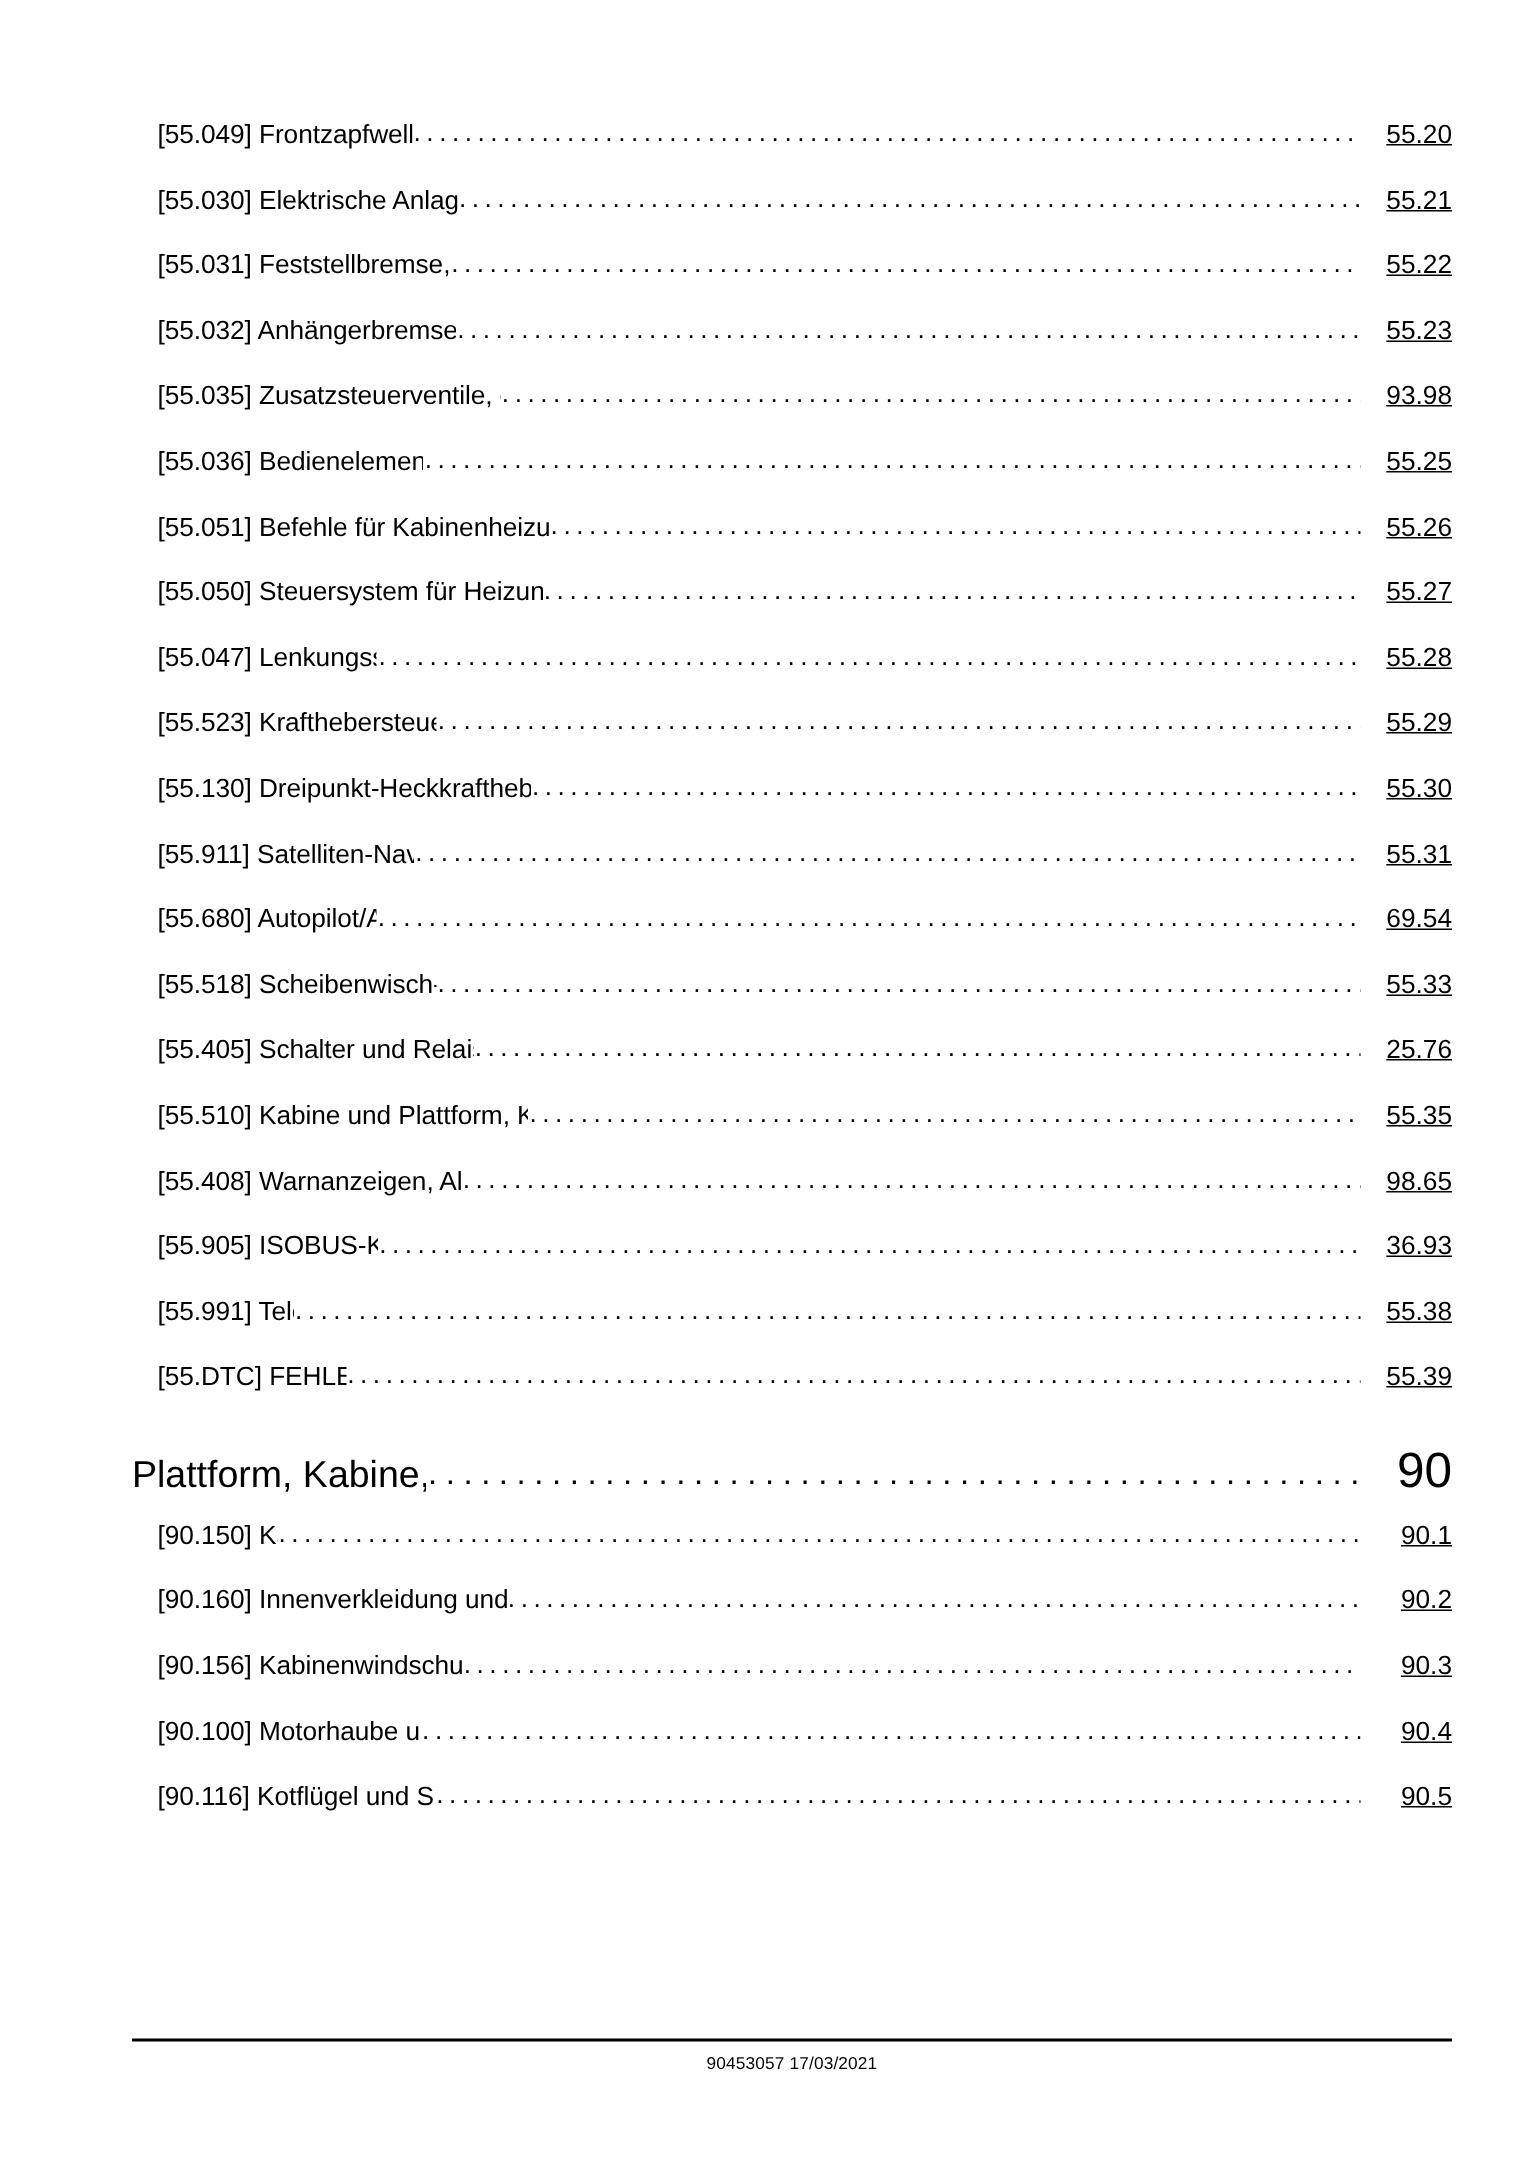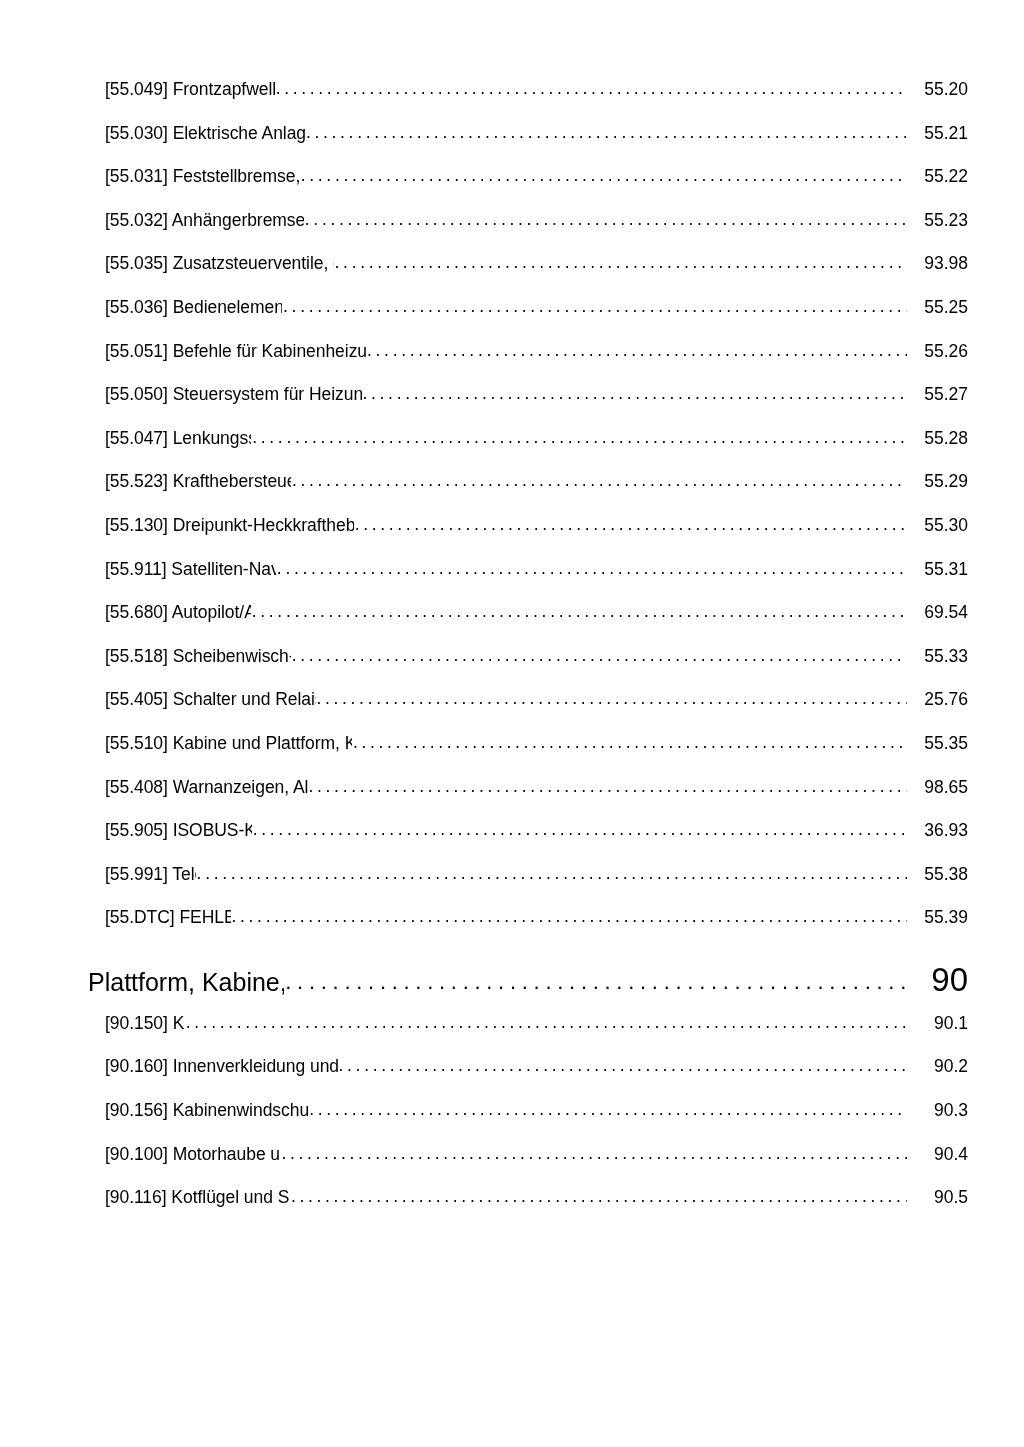--- a/index.html
+++ b/index.html
@@ -61,21 +61,21 @@
   }
 
   
   .entry {
     height: 43.6px;
     font-size: 17.5px;
     padding-left: 17px;
   }
   .entry .toc-label { letter-spacing: -0.05px; }
   .entry .toc-leader::after { font-size: 17.5px; position: relative; top: -1px; }
-  .entry .toc-page { min-width: 60px; }
+  .entry .toc-page { min-width: 60px; text-decoration: underline; }
 
   
   .heading {
     height: 52px;
     font-size: 25px;
     padding-left: 0;
   }
   .heading .toc-leader::after { font-size: 22px; position: relative; top: -2px; letter-spacing: -0.2px;}
   .heading .toc-page { min-width: 62px; font-size: 33px; }
 
@@ -239,14 +239,18 @@
           <span class="toc-page">90.4</span>
         </div>
         <div class="toc-row entry">
           <span class="toc-label">[90.116] Kotflügel und Schutzvorrichtungen</span>
           <span class="toc-leader"></span>
           <span class="toc-page">90.5</span>
         </div>
       </div>
   </div>
 
+  <div class="footer">
+    <div class="footer-rule"></div>
+    <div class="footer-text">90453057 17/03/2021</div>
+  </div>
 
 </div>
 
 </body></html>

